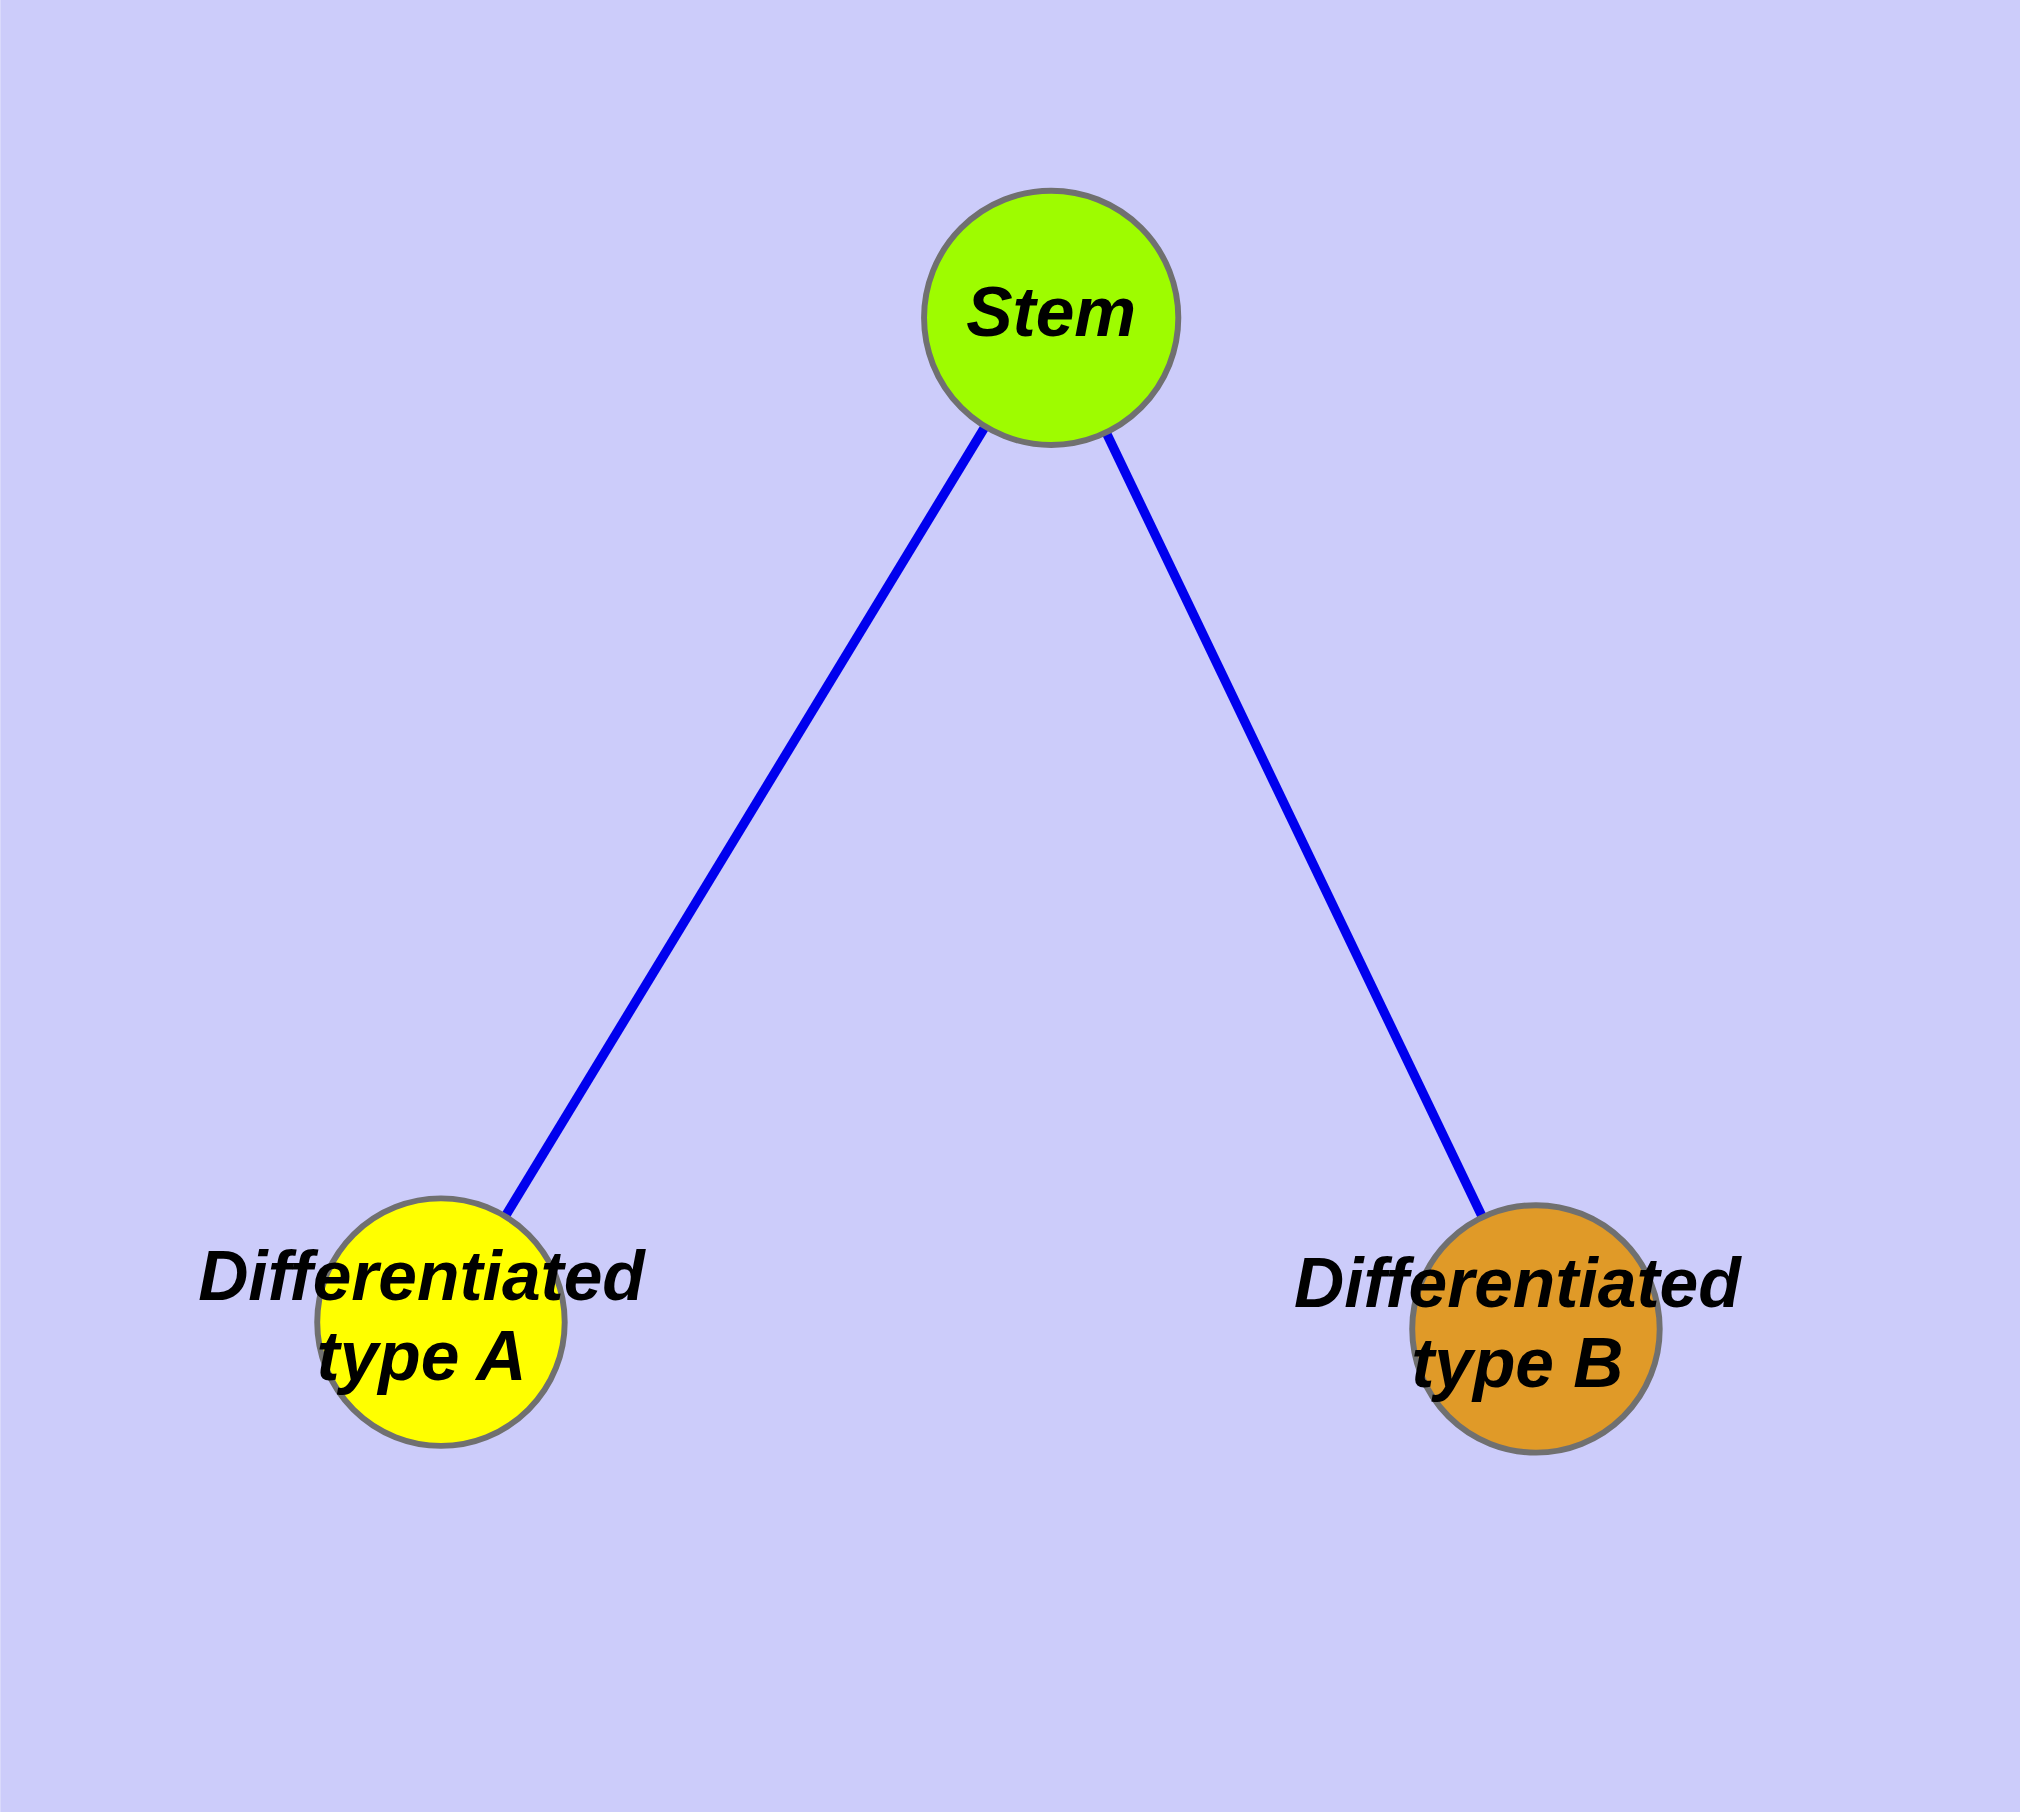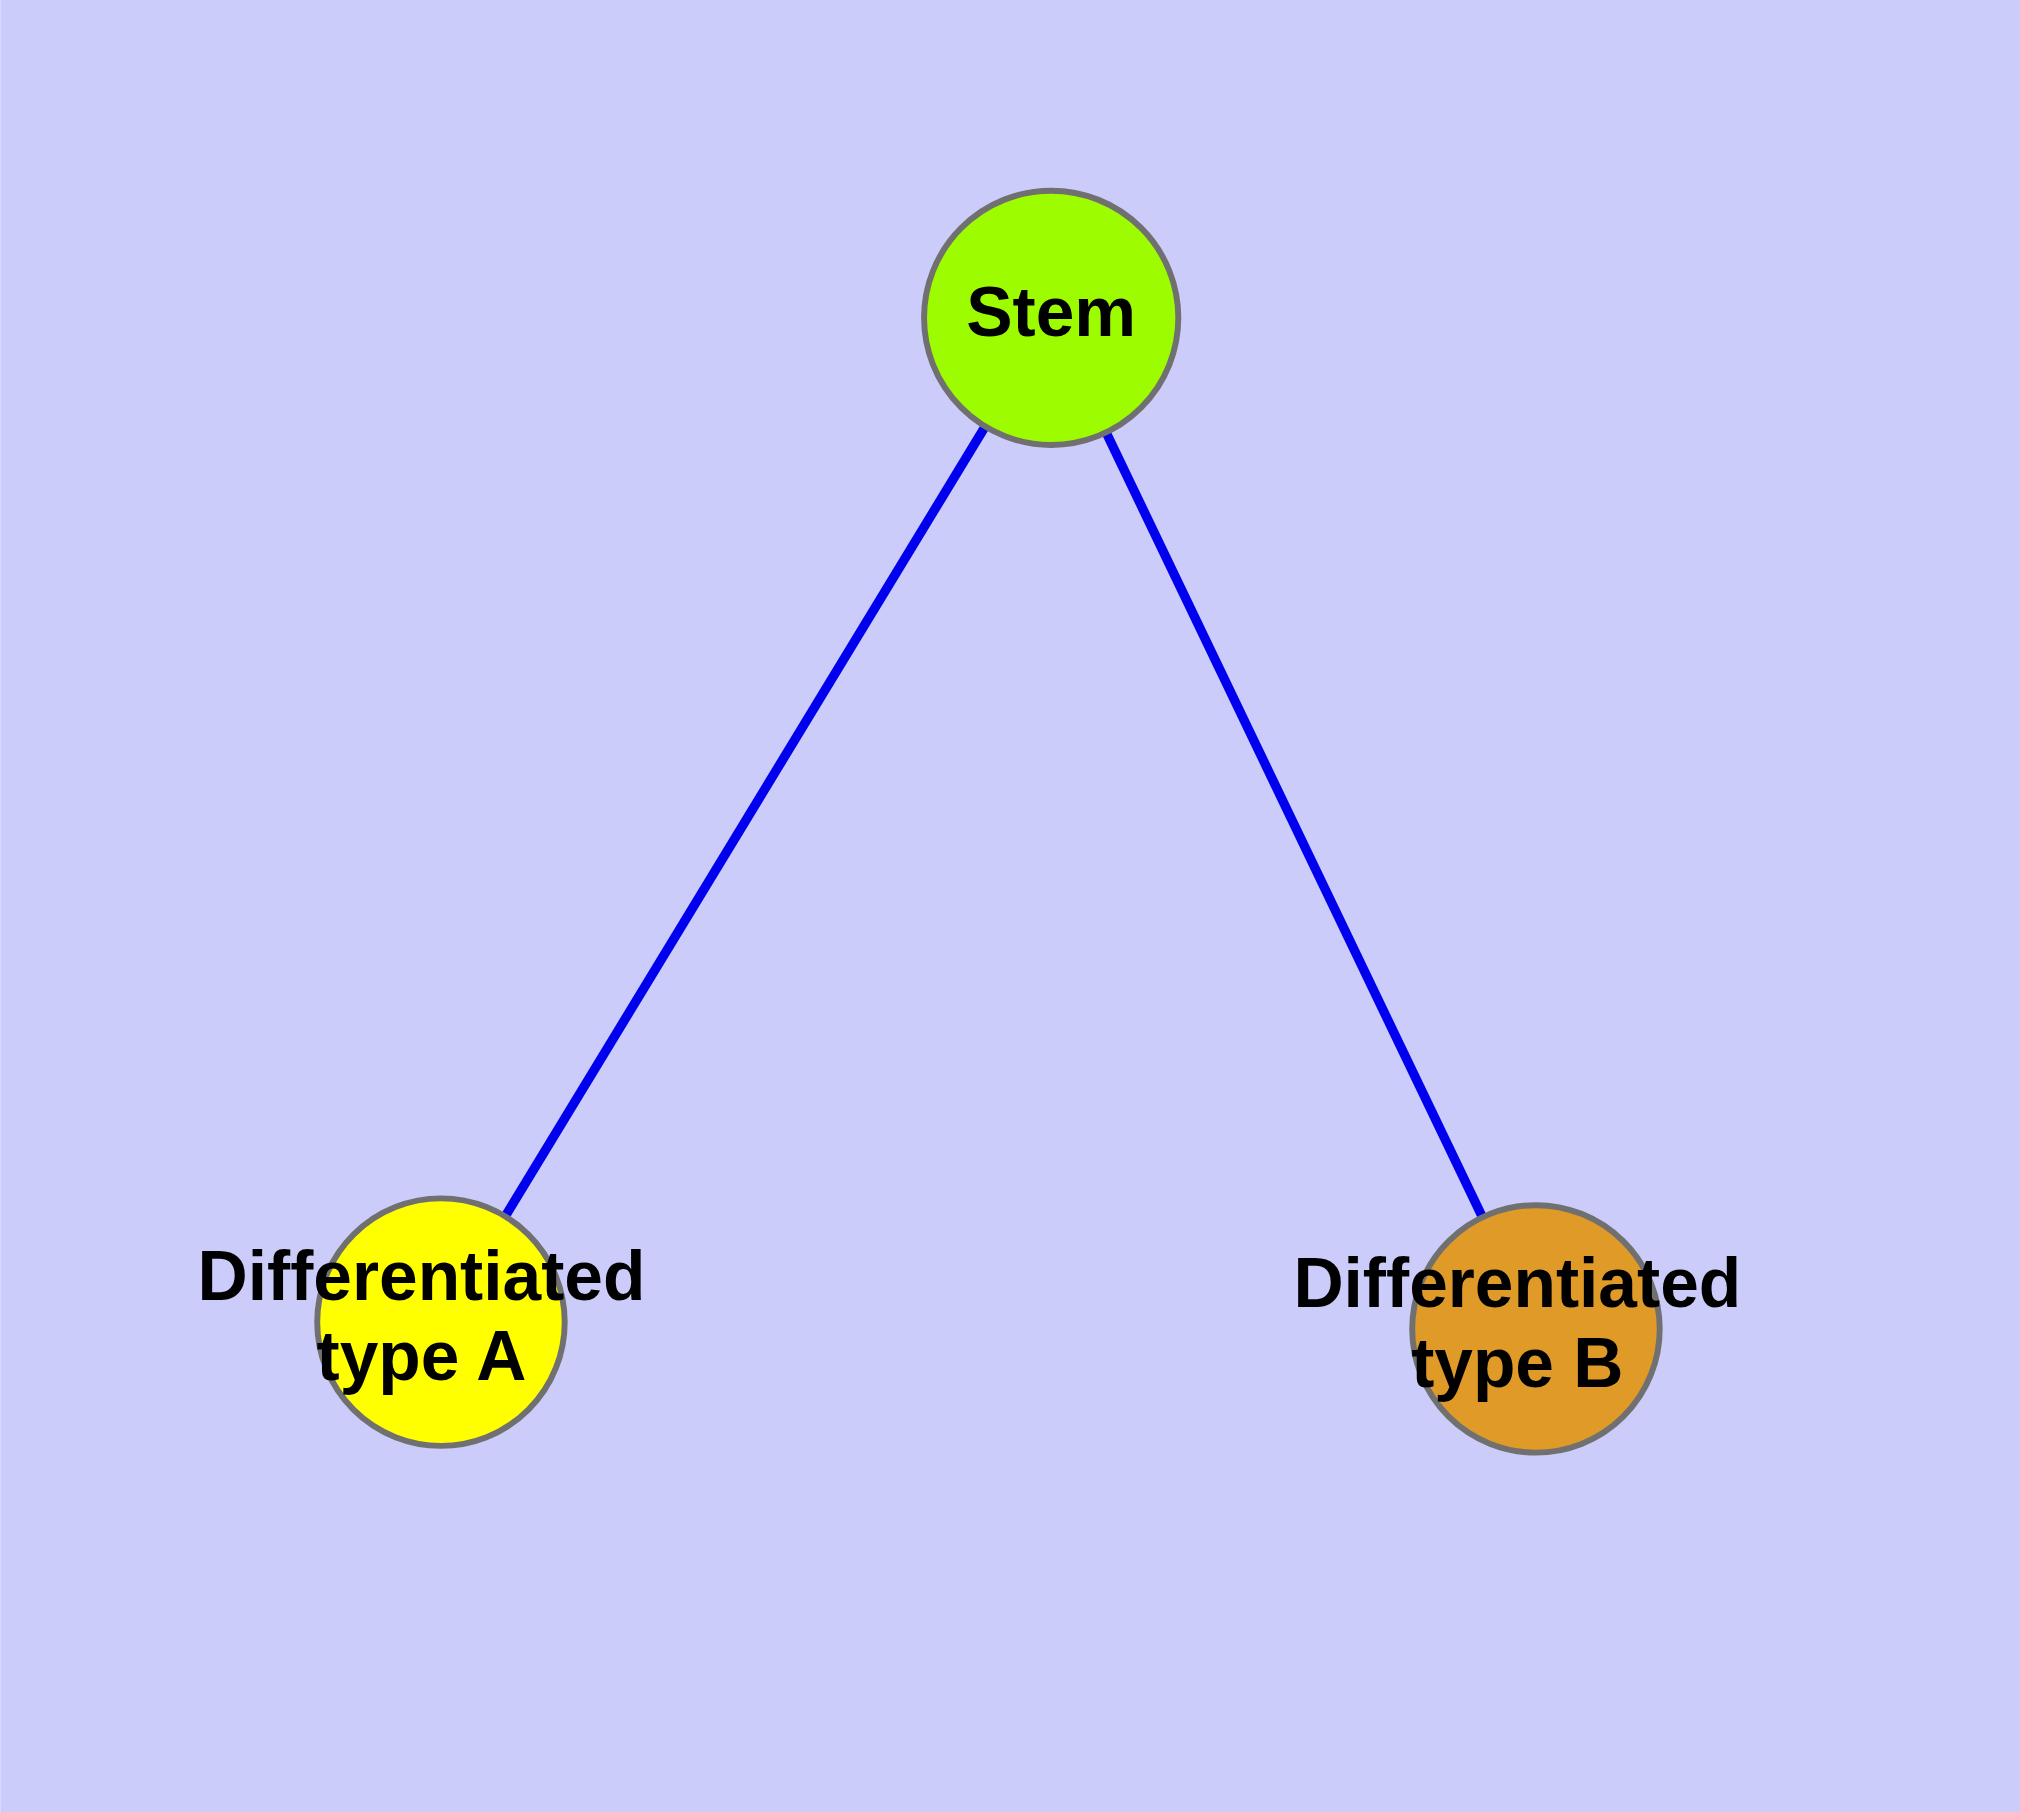--- a/index.html
+++ b/index.html
@@ -7,20 +7,21 @@
     margin: 0;
     padding: 0;
     background: #ffffff;
   }
   #stage {
     position: relative;
     width: 2021px;
     height: 1812px;
     overflow: hidden;
     font-family: "Liberation Sans", "DejaVu Sans", sans-serif;
+    font-style: italic;
   }
   #graph-canvas {
     position: absolute;
     top: 0;
     left: 0;
     width: 2021px;
     height: 1812px;
     display: block;
   }
   .node-label {

